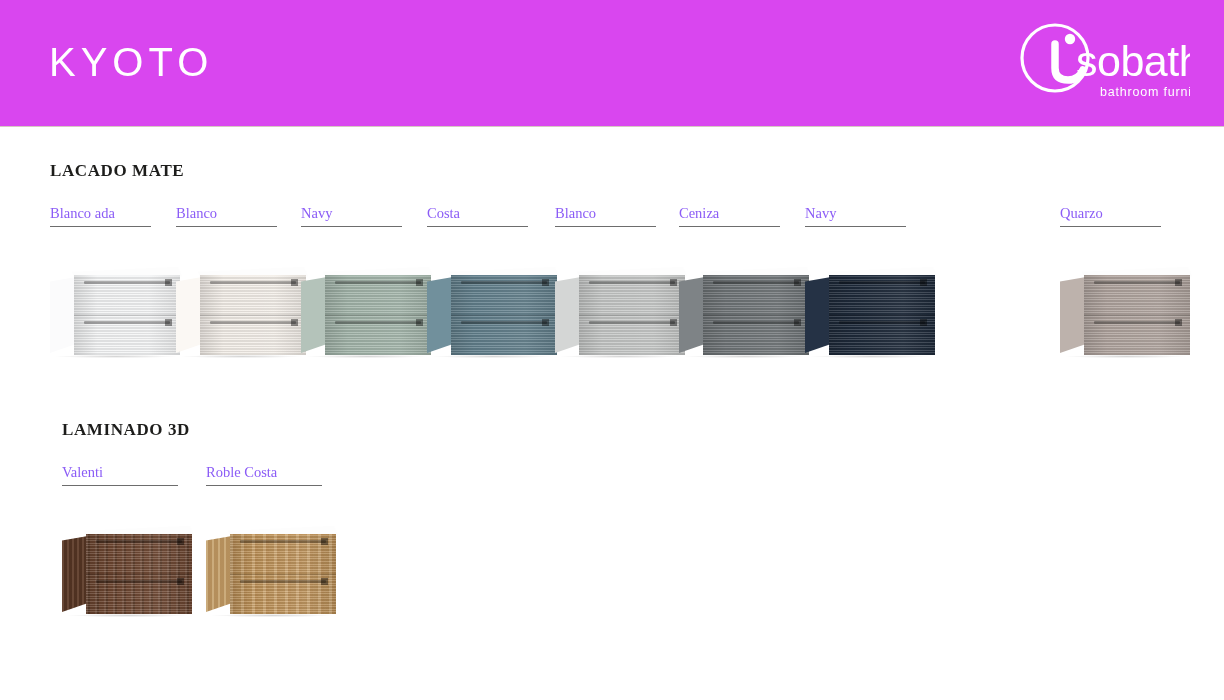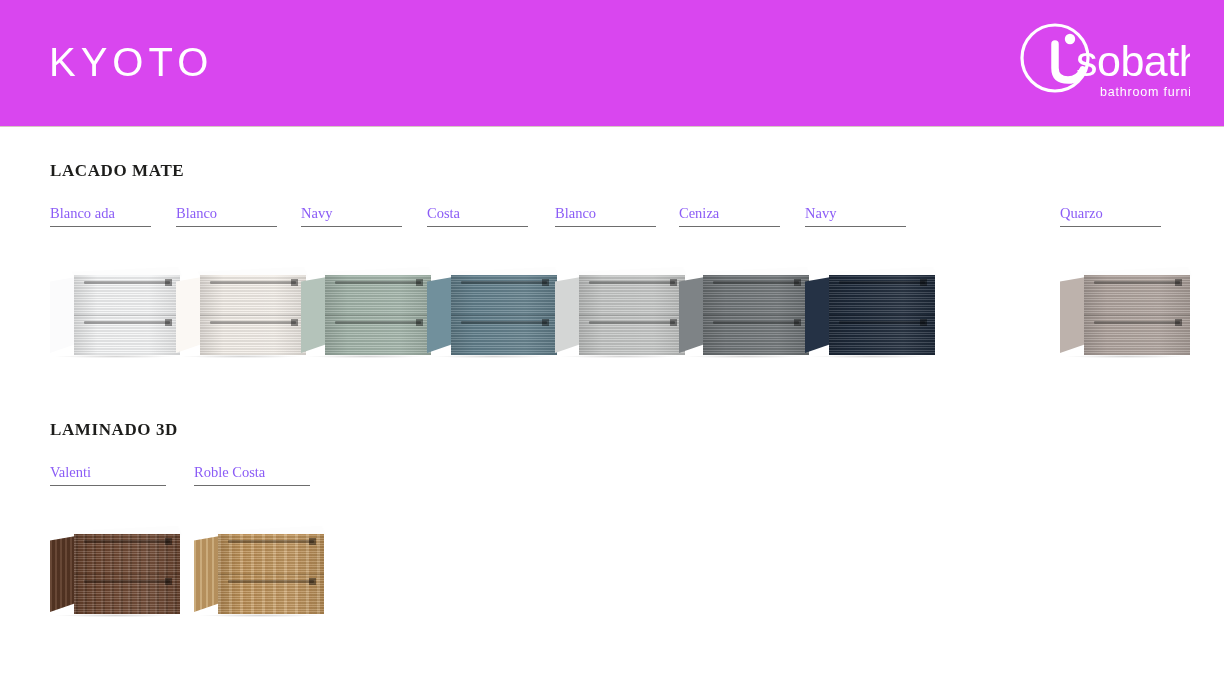--- a/index.html
+++ b/index.html
@@ -46,21 +46,21 @@
   .content {
     position: absolute;
     left: 0;
     top: 127px;
     width: 1224px;
     height: 573px;
     font-family: Liberation Serif, serif;
   }
   .section { position: absolute; left: 0; width: 1224px; }
   .section-lacado { top: 33px; }
-  .section-laminado { top: 292px; }
+  .section-laminado { top: 292px; padding-left: 12px; }
 
   .section-title {
     margin: 0 0 0 50px;
     font-size: 17px;
     line-height: 22px;
     font-weight: 700;
     letter-spacing: 0.6px;
     color: #1d1d1b;
     white-space: nowrap;
   }

